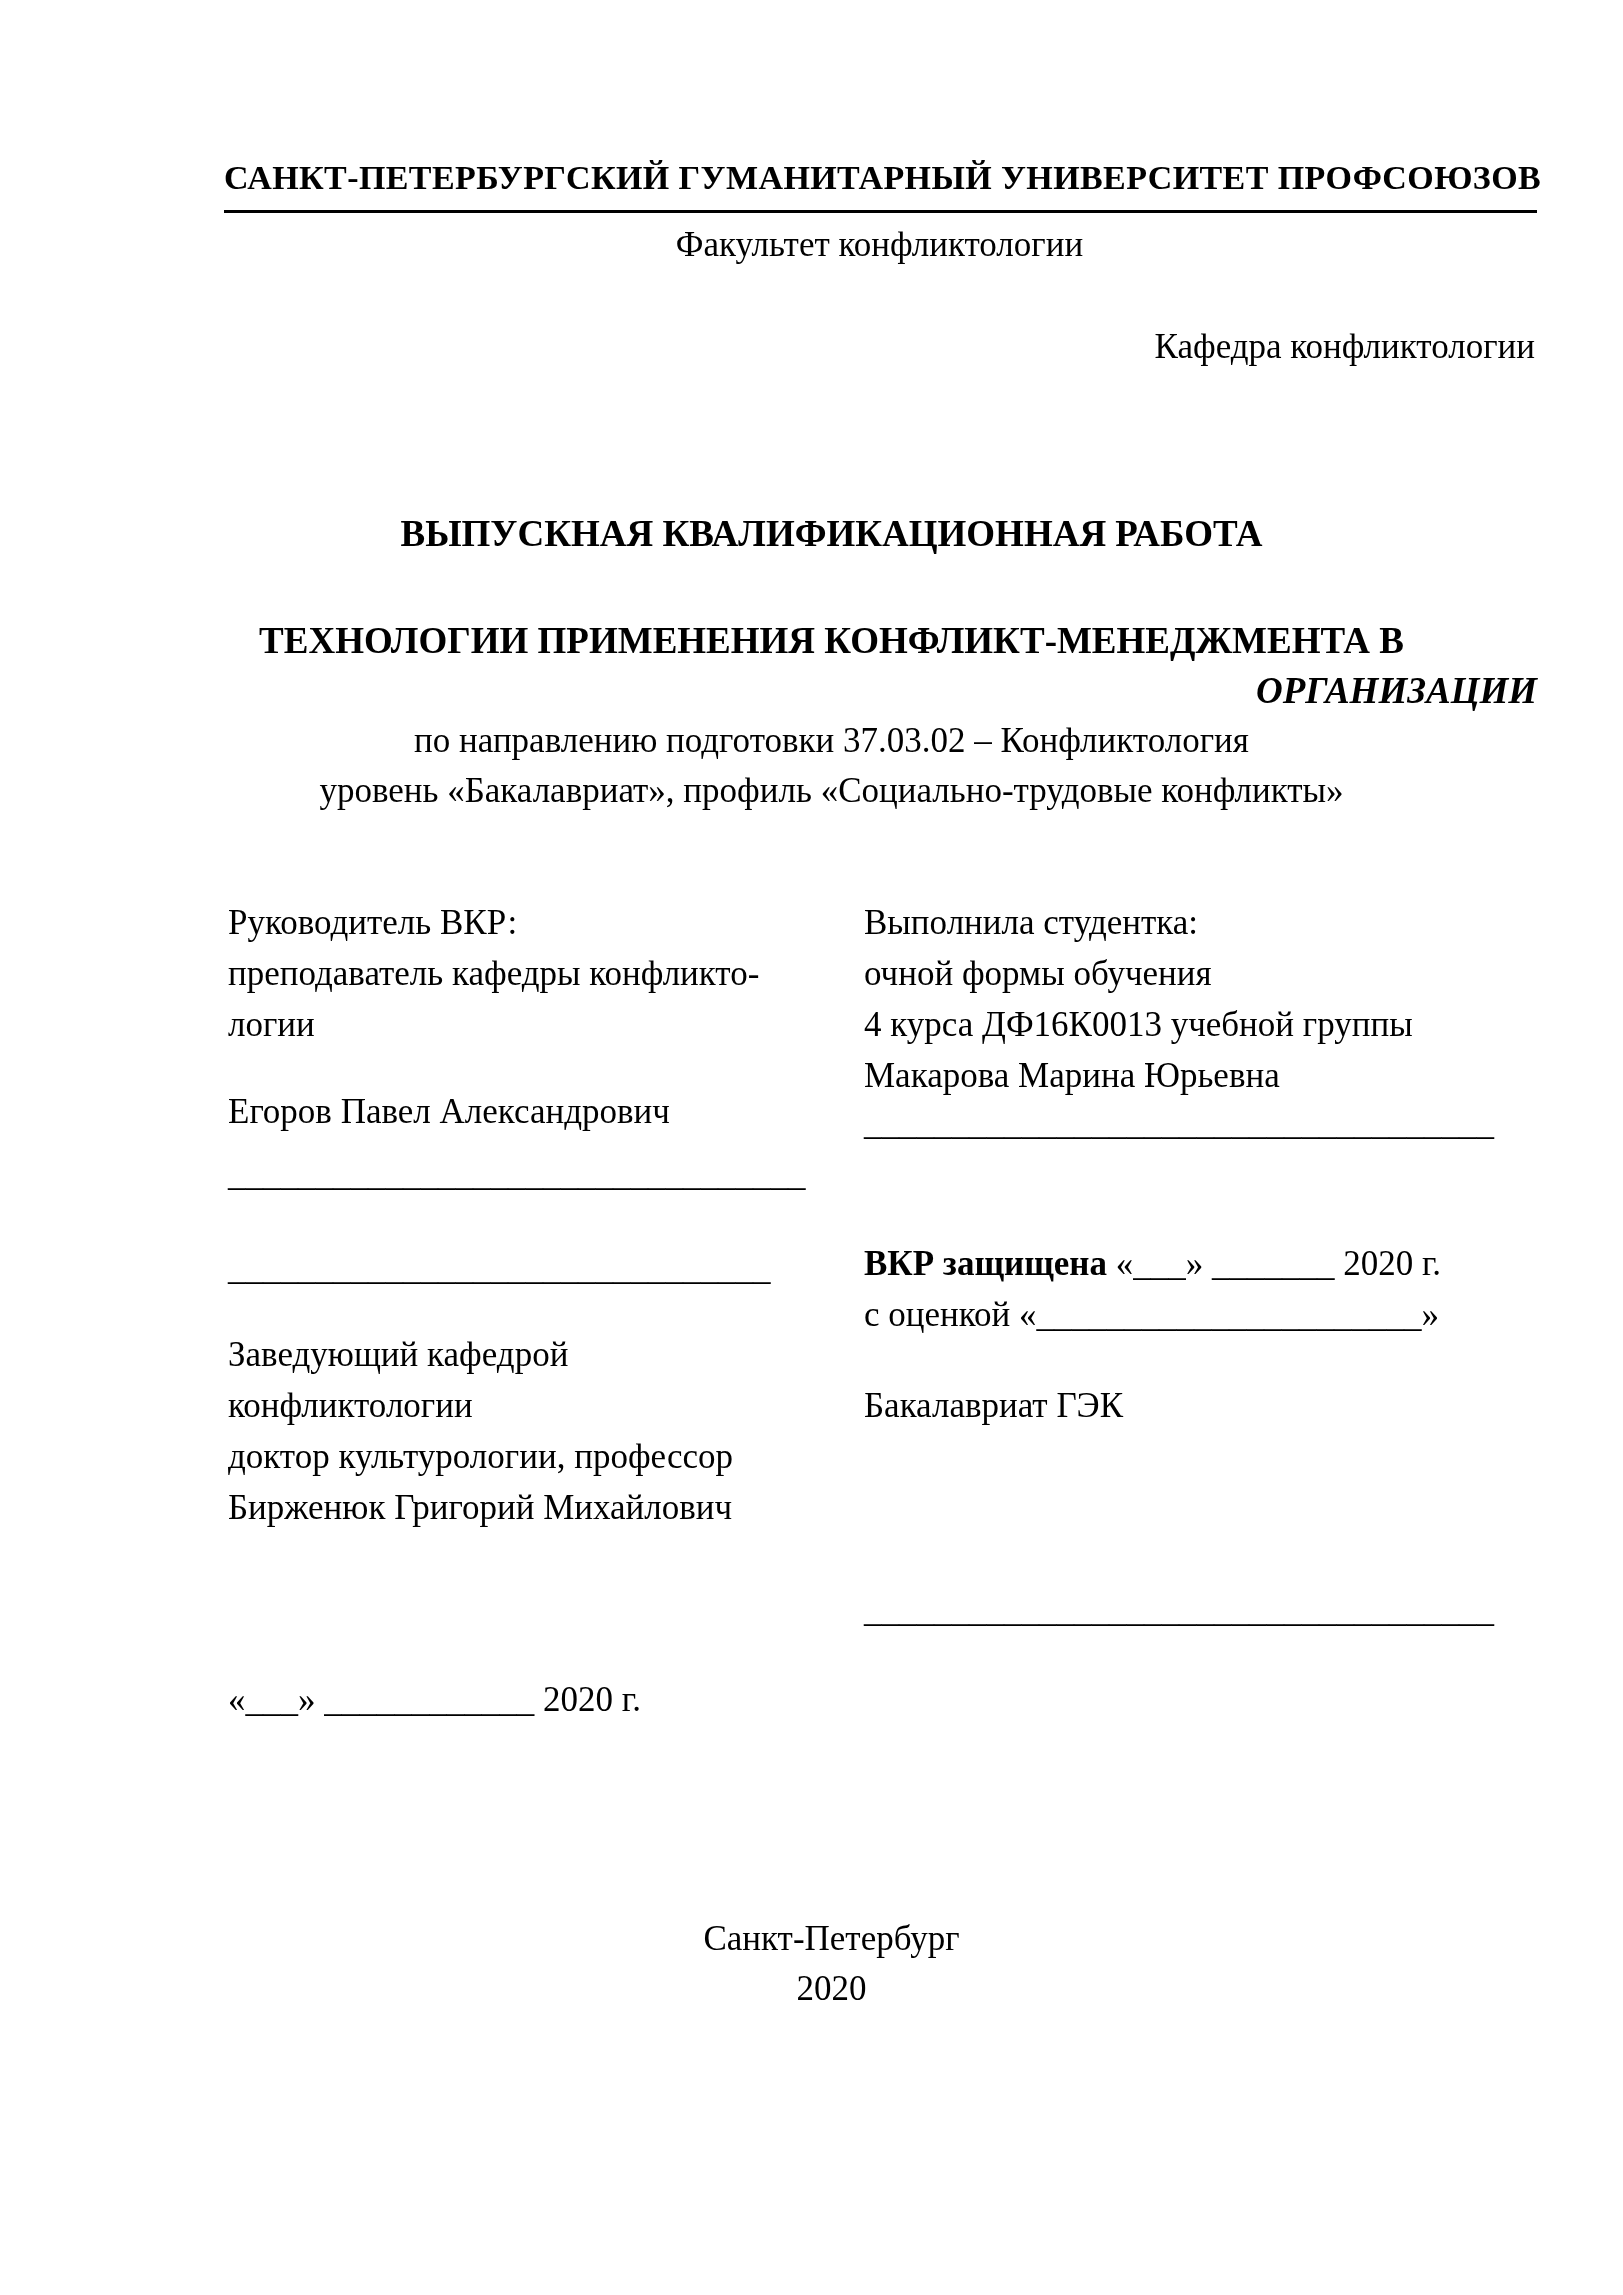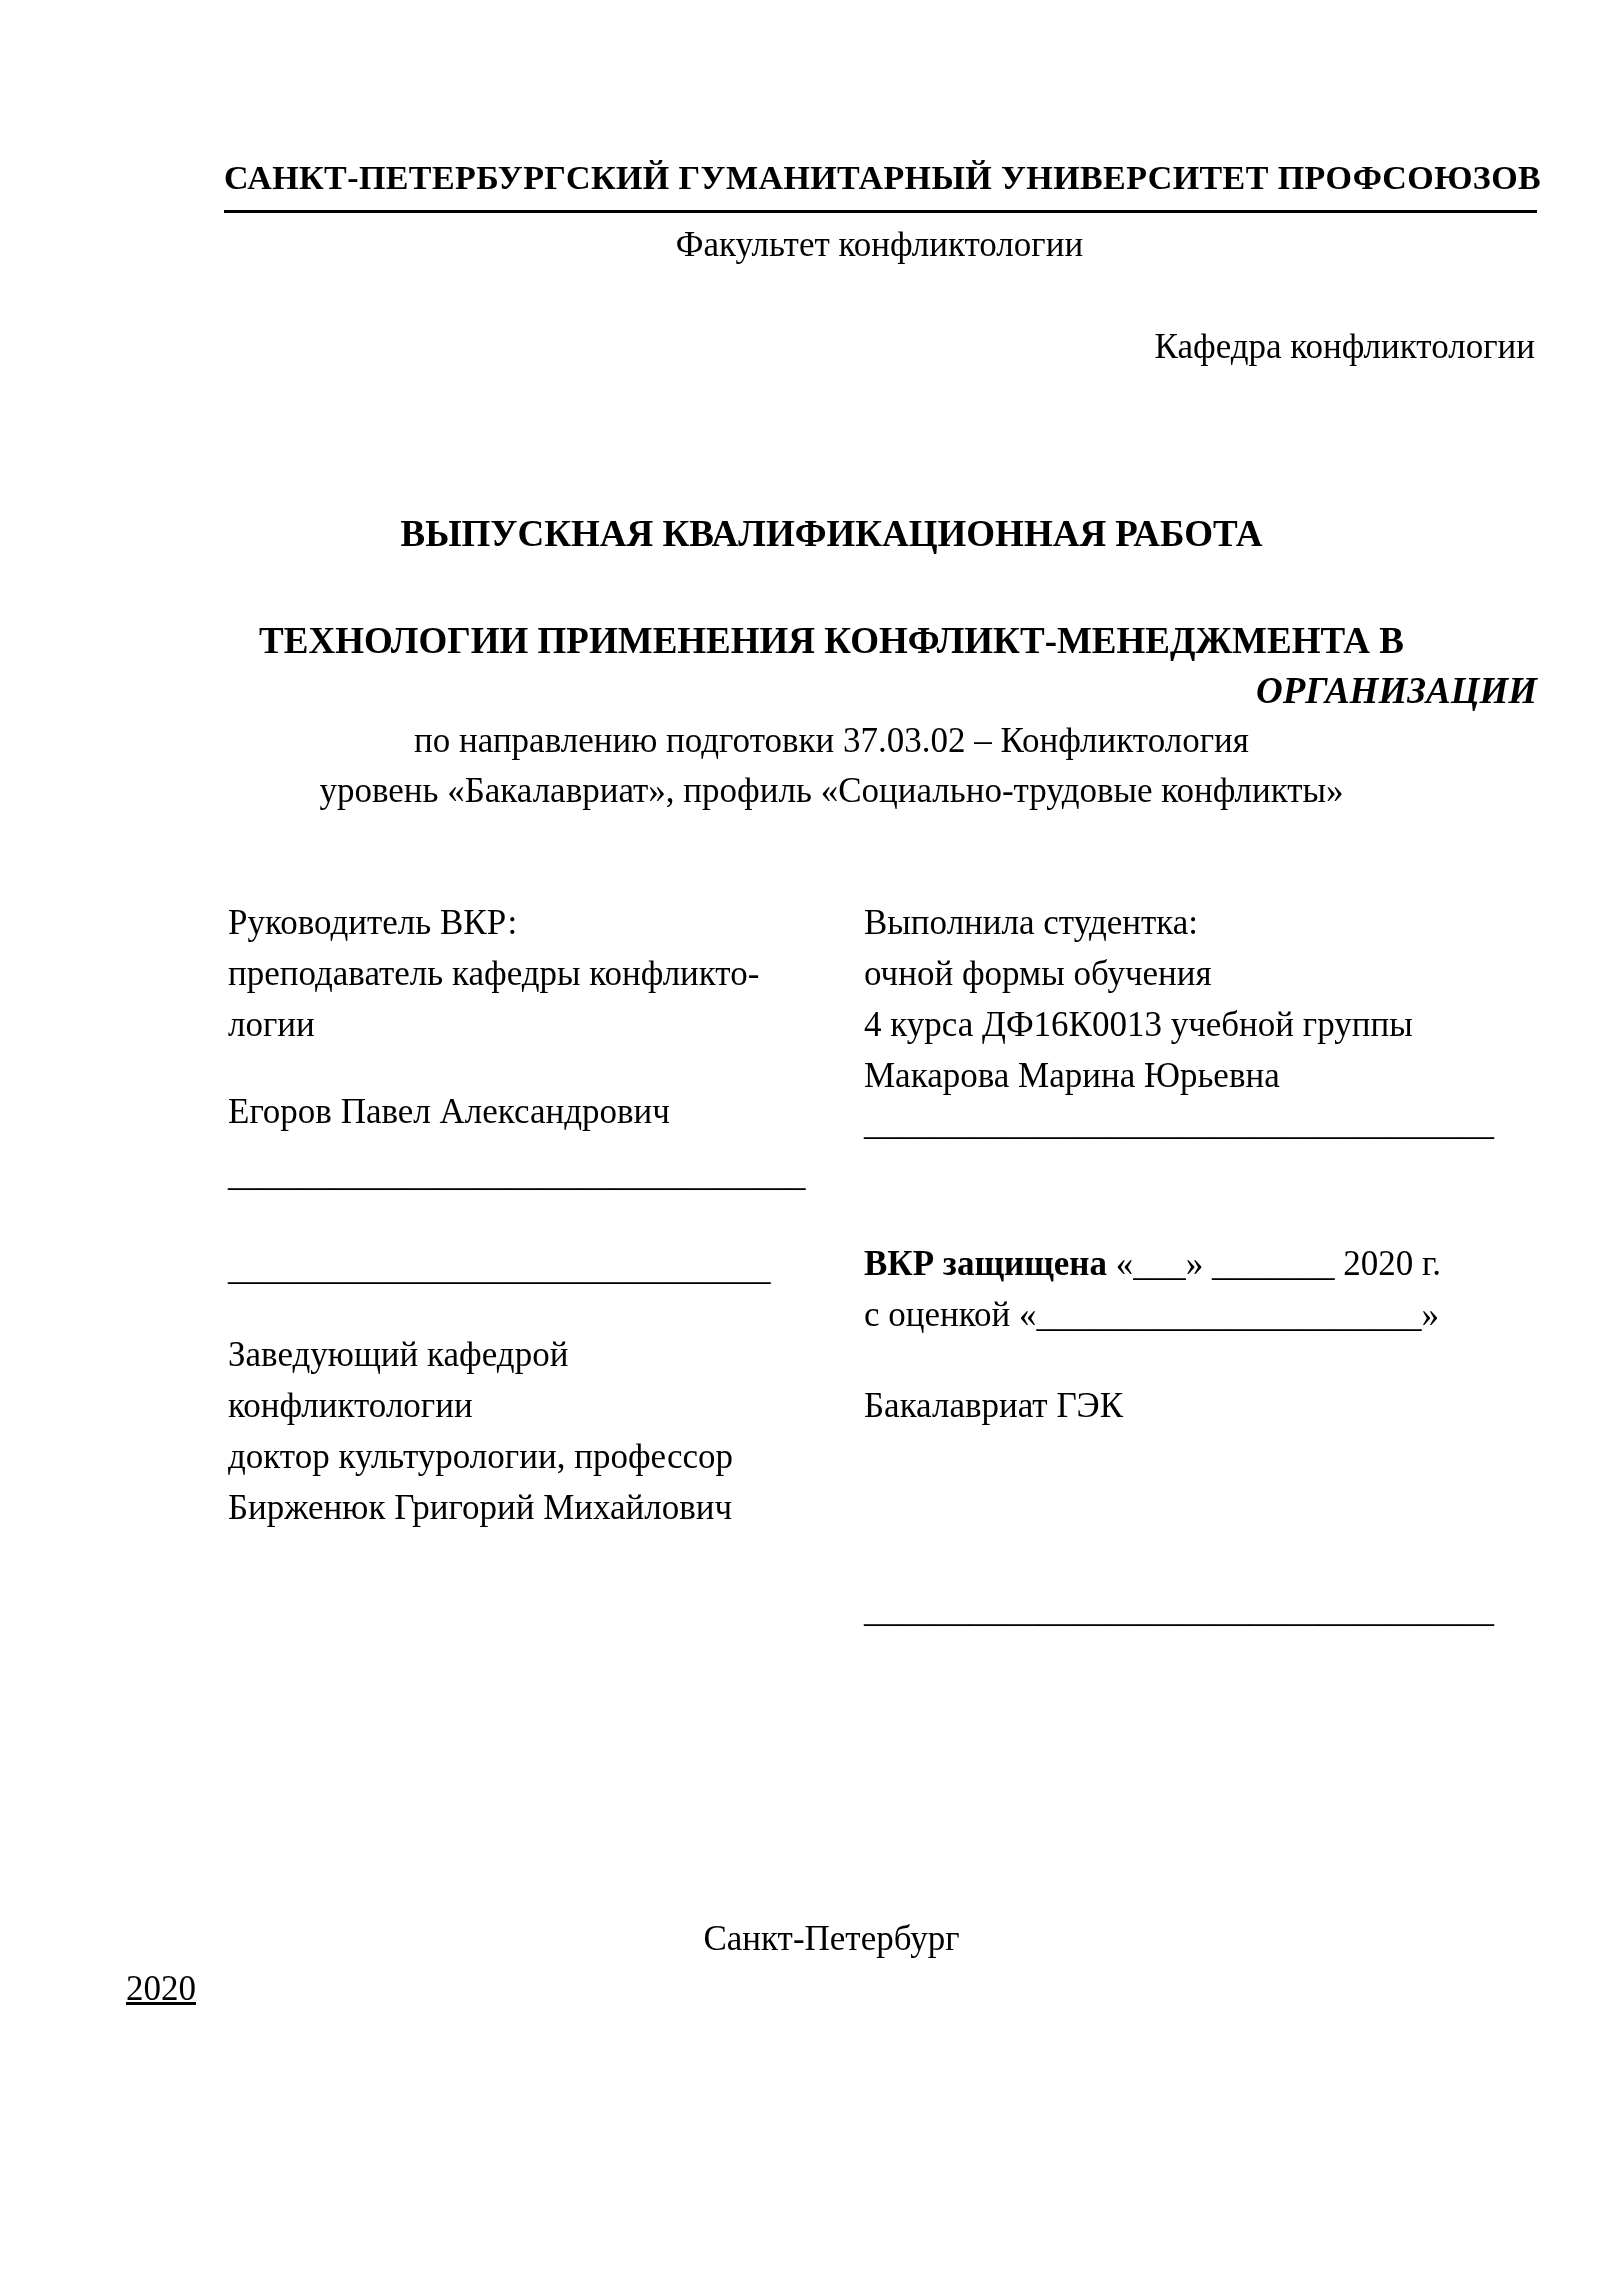--- a/index.html
+++ b/index.html
@@ -71,21 +71,21 @@
 
   .col-left  { left: 228px;  width: 620px; }
   .col-right { left: 864px; width: 640px; }
 
   .footer-city {
     left: 126px; right: 126px; top: 1919px;
     text-align: center;
   }
   .footer-year {
     left: 126px; right: 126px; top: 1969px;
-    text-decoration: underline;
+    text-align: center;
   }
 
   .bold { font-weight: bold; }
   .line { white-space: nowrap; }
 </style>
 </head>
 <body>
 
 <div class="page">
 
@@ -103,20 +103,21 @@
   <div class="abs col-left line" style="top:903px">Руководитель ВКР:</div>
   <div class="abs col-left line" style="top:954px">преподаватель кафедры конфликто-</div>
   <div class="abs col-left line" style="top:1005px">логии</div>
   <div class="abs col-left line" style="top:1092px">Егоров Павел Александрович</div>
   <div class="abs col-left line" style="top:1154px">_________________________________</div>
   <div class="abs col-left line" style="top:1248px">_______________________________</div>
   <div class="abs col-left line" style="top:1335px">Заведующий кафедрой</div>
   <div class="abs col-left line" style="top:1386px">конфликтологии</div>
   <div class="abs col-left line" style="top:1437px">доктор культурологии, профессор</div>
   <div class="abs col-left line" style="top:1488px">Бирженюк Григорий Михайлович</div>
+  <div class="abs col-left line" style="top:1680px">«___» ____________ 2020 г.</div>
 
   <div class="abs col-right line" style="top:903px">Выполнила студентка:</div>
   <div class="abs col-right line" style="top:954px">очной формы обучения</div>
   <div class="abs col-right line" style="top:1005px">4 курса ДФ16К0013 учебной группы</div>
   <div class="abs col-right line" style="top:1056px">Макарова Марина Юрьевна</div>
   <div class="abs col-right line" style="top:1103px">____________________________________</div>
   <div class="abs col-right line" style="top:1244px">
     <span class="bold">ВКР защищена</span><span> «___» _______ 2020 г.</span>
   </div>
   <div class="abs col-right line" style="top:1295px">с оценкой «______________________»</div>

